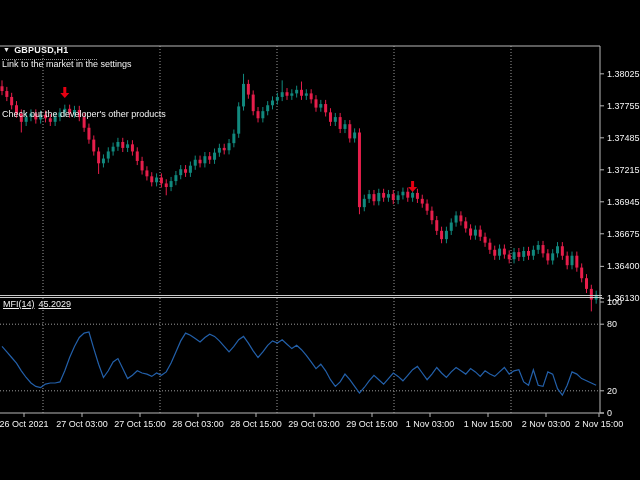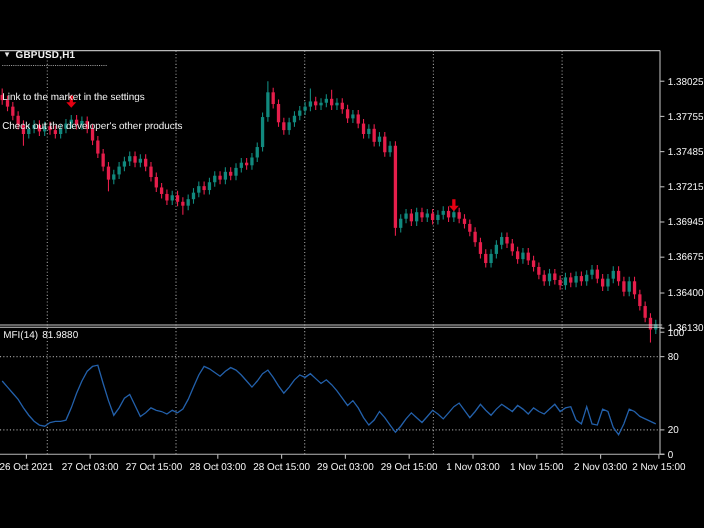--- a/index.html
+++ b/index.html
@@ -5,23 +5,23 @@
   html,body{margin:0;padding:0;background:#000;}
   .screen{position:relative;width:640px;height:480px;background:#000;overflow:hidden;
           font-family:"Liberation Sans","DejaVu Sans",sans-serif;}
   svg{position:absolute;left:0;top:0;}
   .overlay{position:absolute;color:#f2f2f2;font-size:9px;line-height:10px;white-space:nowrap;}
   .symbol{left:3px;top:45px;font-weight:bold;letter-spacing:0.2px;}
   .tri{display:inline-block;font-size:7px;margin-right:4px;transform:translateY(-1px);color:#e8e8e8;}
   .dots{position:absolute;left:2px;top:58px;width:95px;height:1px;
         border-bottom:1px dotted #9a9a9a;}
   .promo1{left:2px;top:61px;margin-top:48px;}
-  .promo2{left:2px;top:83px;}
+  .promo2{left:2px;top:59px;}
   .mfirow{left:3px;top:299px;}
-  .mfirow span{margin-right:4px;}
+  .mfirow span{margin-right:4px;text-decoration:underline;}
 </style>
 </head>
 <body>
 
 <div class="screen">
   <svg id="plot" width="640" height="480" viewBox="0 0 640 480">
       <line x1="43" y1="46" x2="43" y2="296" stroke="#9a9a9a" stroke-width="1" stroke-dasharray="1 2"></line>
       <line x1="43" y1="298" x2="43" y2="413" stroke="#9a9a9a" stroke-width="1" stroke-dasharray="1 2"></line>
       <line x1="160" y1="46" x2="160" y2="296" stroke="#9a9a9a" stroke-width="1" stroke-dasharray="1 2"></line>
       <line x1="160" y1="298" x2="160" y2="413" stroke="#9a9a9a" stroke-width="1" stroke-dasharray="1 2"></line>
@@ -337,15 +337,15 @@
       <text x="599" y="427" fill="#f2f2f2" font-size="9px" font-family="&quot;Liberation Sans&quot;,&quot;DejaVu Sans&quot;,sans-serif" text-anchor="middle">2 Nov 15:00</text>
     </svg>
 
   <div class="overlay symbol">
     <span class="tri">▼</span><span>GBPUSD,H1</span>
   </div>
   <div class="dots"></div>
   <div class="overlay promo1">Check out the developer's other products</div>
   <div class="overlay promo2">Link to the market in the settings</div>
   <div class="overlay mfirow">
-    <span>MFI(14)</span><span>81.9880</span>
+    <span>MFI(14)</span><span>45.2029</span>
   </div>
 </div>
 
 </body></html>

